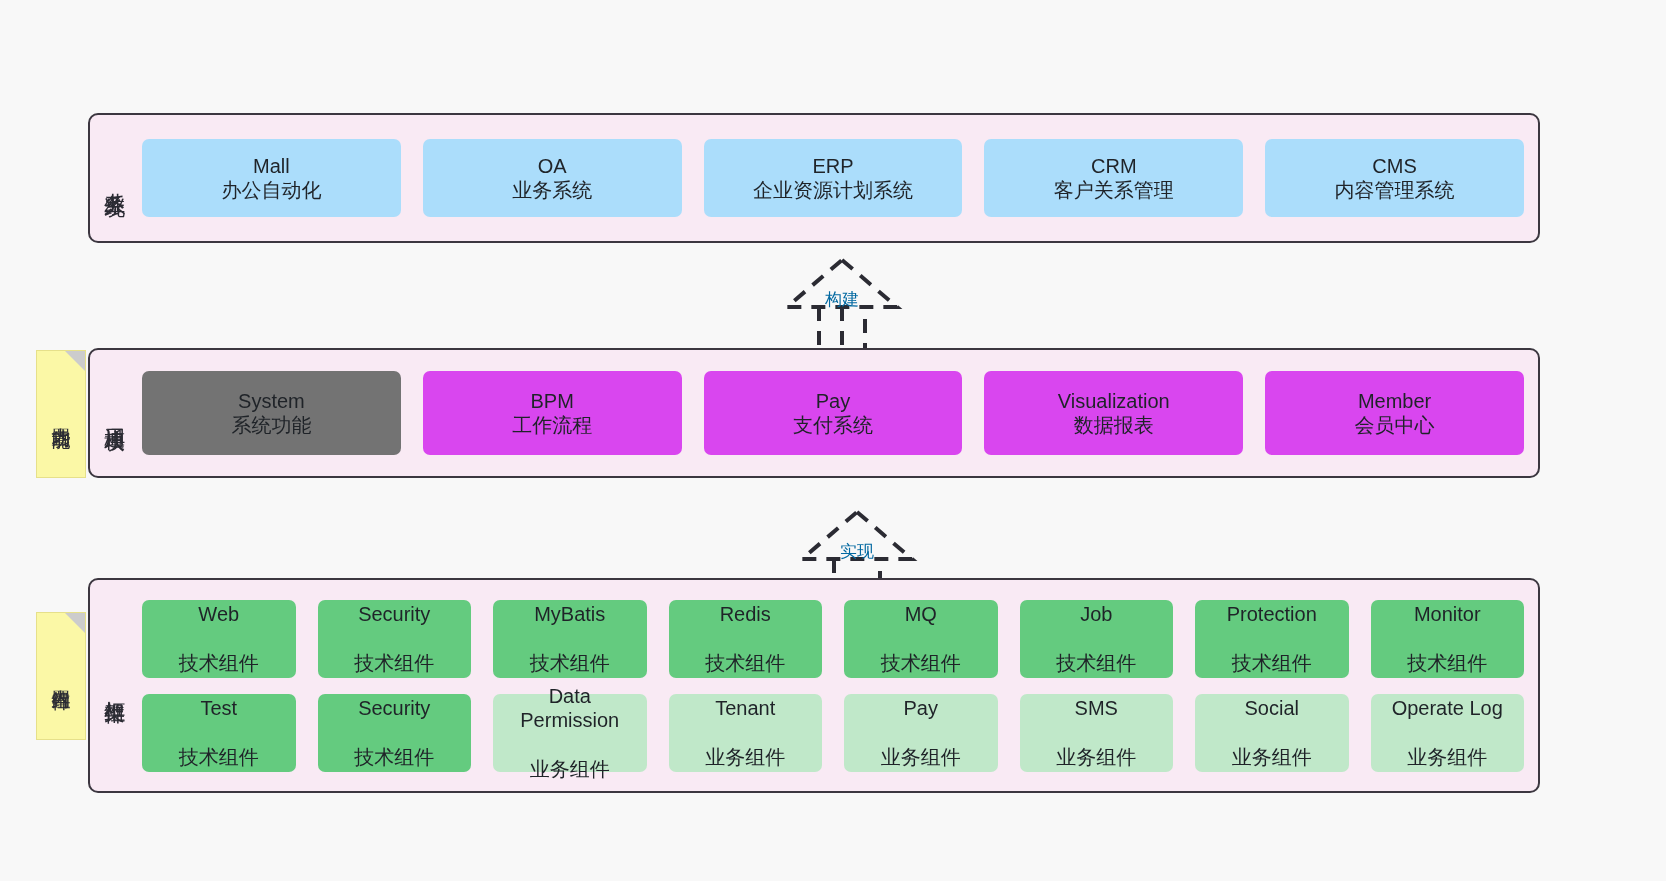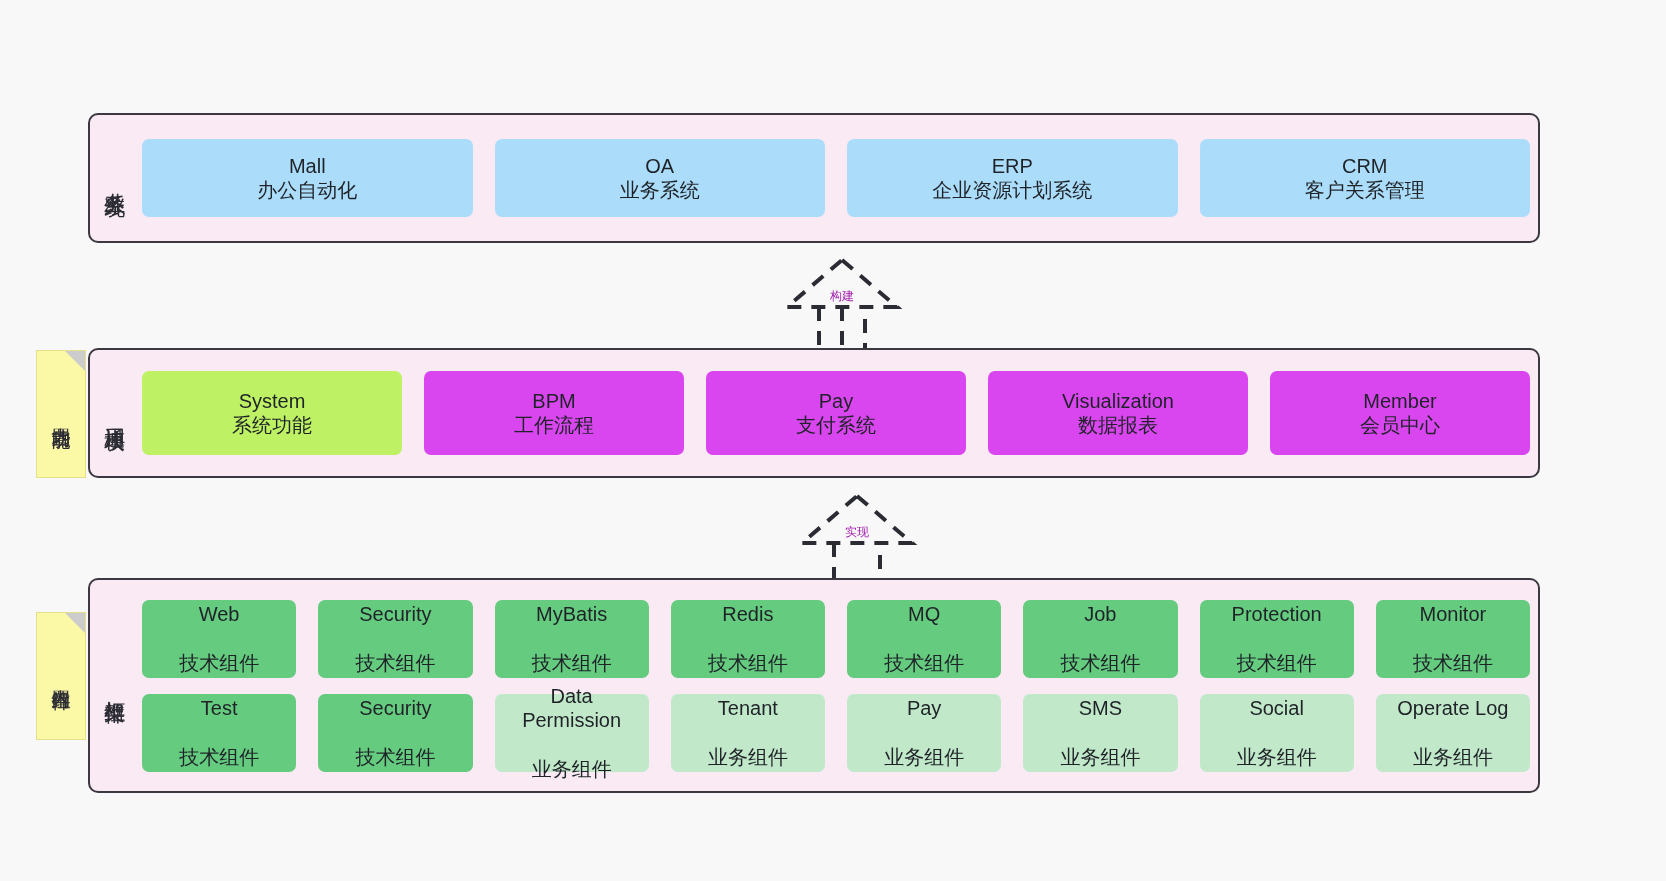--- a/index.html
+++ b/index.html
@@ -52,21 +52,21 @@
     color: #2b2b33;
     white-space: pre;
   }
 
   .layer-body {
     flex: 1 1 auto;
     display: flex;
     flex-direction: column;
     justify-content: center;
     gap: 16px;
-    padding: 0 8px 0 6px;
+    padding: 0 14px 0 6px;
   }
 
   .card-row {
     display: flex;
     flex-direction: row;
     gap: 22px;
     align-items: stretch;
   }
 
   .card {
@@ -81,21 +81,21 @@
     line-height: 1.22;
     font-size: 20px;
     color: #1f2328;
     padding: 4px 6px;
   }
   .card .c-name { display: block; }
   .card .c-sub  { display: block; }
 
   
   .c-blue       { background: #abddfb; }
-  .c-red        { background: #bef264; }
+  .c-red        { background: #737373; }
   .c-pink       { background: #d946ef; align-items: center; }
   .c-green      { background: #64cb7f; }
   .c-lightgreen { background: #c0e8c9; }
 
   
   .row-biz  .card { height: 78px; }
   .row-mod  .card { height: 84px; }
   .row-fw   .card { height: 78px; gap: 24px; }
 
   
@@ -140,28 +140,28 @@
     position: absolute;
     width: 170px;
     height: 110px;
   }
   .connector svg { display: block; overflow: visible; }
   .connector .conn-label {
     position: absolute;
     left: 50%;
     top: 36px;
     transform: translateX(-50%);
-    font-size: 12px;
-    color: #a21caf;
+    font-size: 17px;
+    color: #0369a1;
     background: transparent;
     padding: 0 2px;
     white-space: nowrap;
   }
   #connector-build   { left: 757px; top: 252px; }
-  #connector-realize { left: 772px; top: 488px; }
+  #connector-realize { left: 772px; top: 504px; }
 </style>
 </head>
 <body>
 
 <div class="canvas">
 
   <div class="layer" id="layer-business">
     <div class="layer-title">
       <span>业务系统</span>
     </div>
@@ -175,20 +175,24 @@
           <span class="c-name">OA</span>
           <span class="c-sub">业务系统</span>
         </div>
         <div class="card c-blue">
           <span class="c-name">ERP</span>
           <span class="c-sub">企业资源计划系统</span>
         </div>
         <div class="card c-blue">
           <span class="c-name">CRM</span>
           <span class="c-sub">客户关系管理</span>
+        </div>
+        <div class="card c-blue">
+          <span class="c-name">CMS</span>
+          <span class="c-sub">内容管理系统</span>
         </div>
       </div>
     </div>
   </div>
 
   <div class="connector" id="connector-build">
     <svg width="170" height="110" viewBox="0 0 170 110">
       <path d="M 85 8 L 140 55 L 30 55 Z" fill="none" stroke="#2b2b33" stroke-width="4" stroke-dasharray="14 10" stroke-linecap="butt"></path>
       <path d="M 85 55 L 85 105 M 85 105 L 85 105" fill="none" stroke="#2b2b33" stroke-width="4" stroke-dasharray="14 10"></path>
       <path d="M 62 55 L 62 105 L 108 105 L 108 55" fill="none" stroke="#2b2b33" stroke-width="4" stroke-dasharray="14 10"></path>

